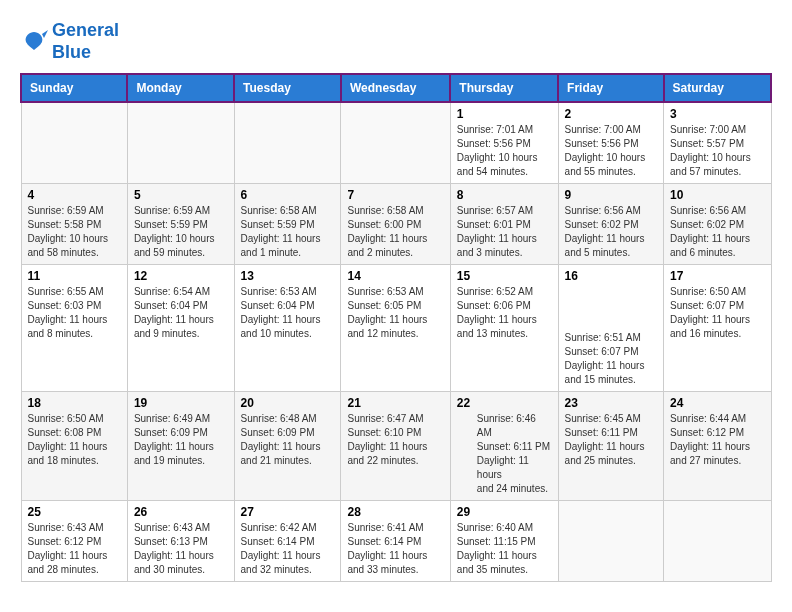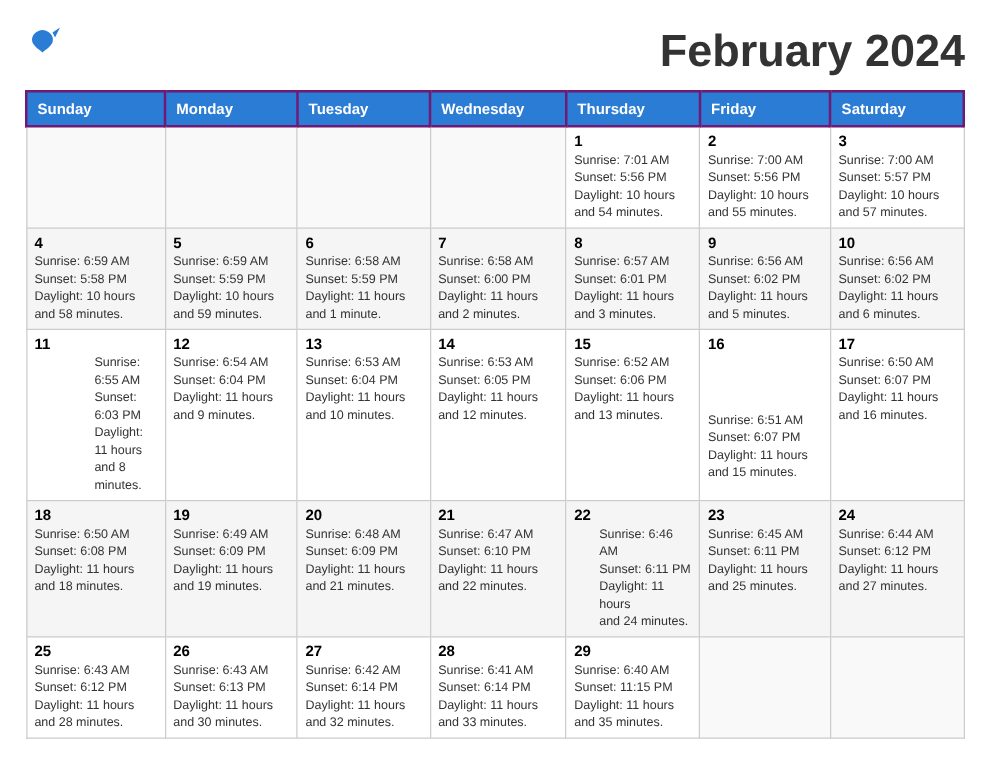--- a/index.html
+++ b/index.html
@@ -87,23 +87,26 @@
   </style>
 </head>
 <body>
 
 <div class="header-section">
   <div class="logo">
     <svg class="logo-bird" viewBox="0 0 28 28">
       <path d="M14 4 C18 4, 24 8, 22 14 C20 18, 16 20, 14 22 C12 20, 8 18, 6 14 C4 8, 10 4, 14 4Z" fill="#2a7cd4"></path>
       <path d="M22 6 L28 2 L24 10Z" fill="#2a7cd4"></path>
     </svg>
+    <div class="logo-text">
+      <div><span>General</span></div>
+      <div><span>Blue</span></div>
+    </div>
   </div>
   <div class="title-section">
-    <div class="month-title">February 2024</div>
   </div>
 </div>
 
 <table>
   <thead>
     <tr>
       <th>Sunday</th>
       <th>Monday</th>
       <th>Tuesday</th>
       <th>Wednesday</th>
@@ -187,21 +190,21 @@
           <div class="day-number">10</div>
           <div class="day-info" style="white-space: pre-line;">Sunrise: 6:56 AM
 Sunset: 6:02 PM
 Daylight: 11 hours
 and 6 minutes.</div>
         </td>
       </tr>
       <tr>
         <td>
           <div class="day-number">11</div>
-          <div class="day-info" style="white-space: pre-line; margin-left: 48px;">Sunrise: 6:55 AM
+          <div class="day-info" style="white-space: pre-line;">Sunrise: 6:55 AM
 Sunset: 6:03 PM
 Daylight: 11 hours
 and 8 minutes.</div>
         </td>
         <td>
           <div class="day-number">12</div>
           <div class="day-info" style="white-space: pre-line;">Sunrise: 6:54 AM
 Sunset: 6:04 PM
 Daylight: 11 hours
 and 9 minutes.</div>

